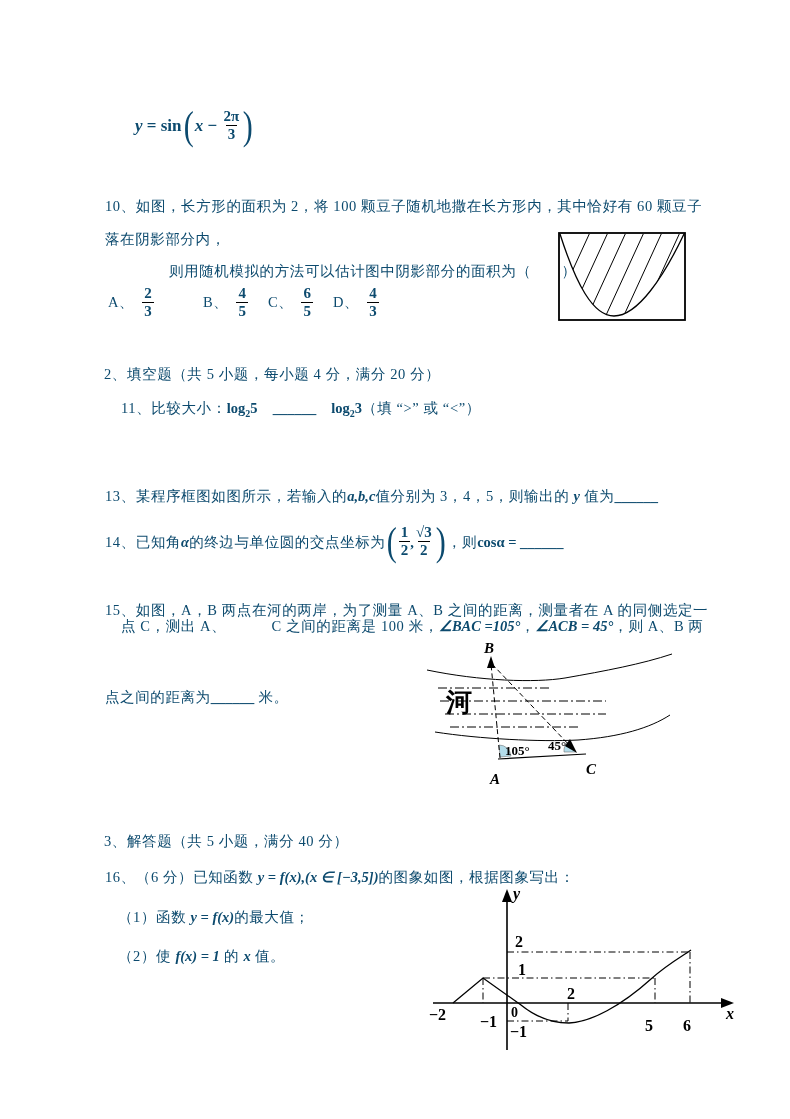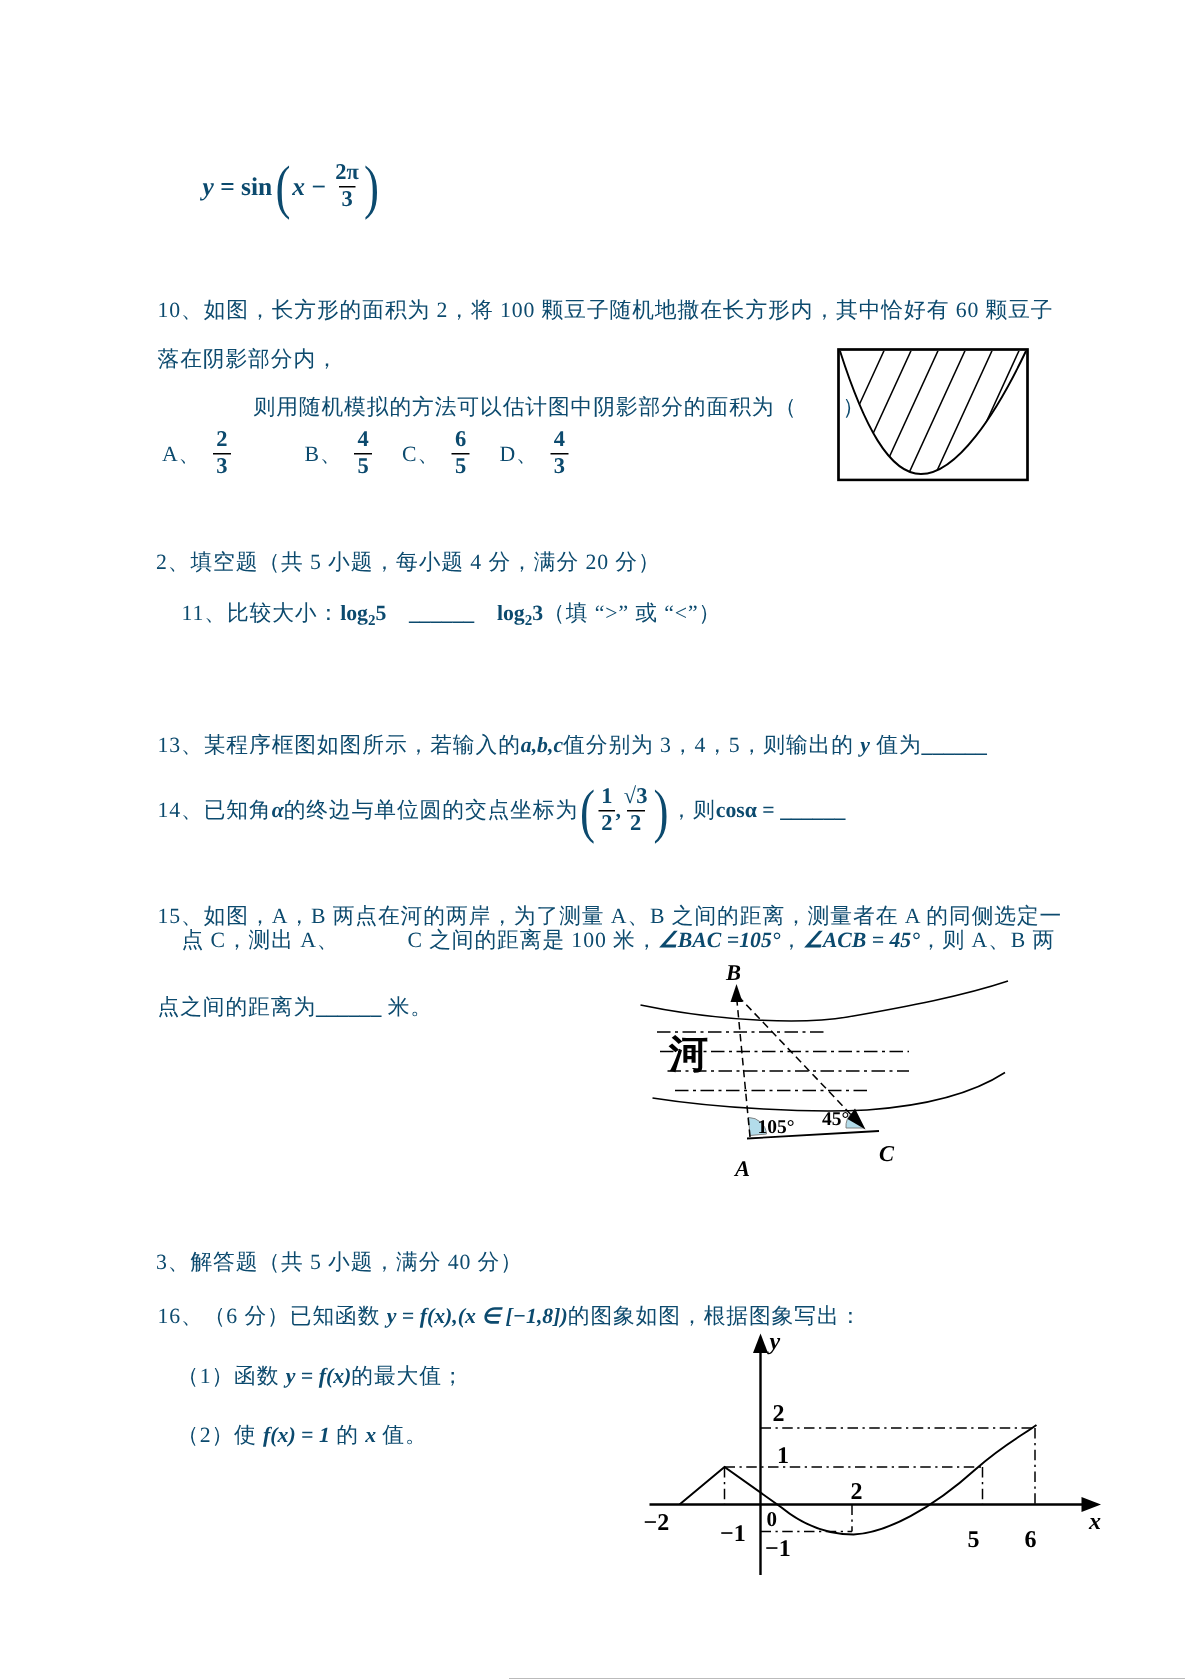--- a/index.html
+++ b/index.html
@@ -108,21 +108,21 @@
       </span><span class="b">,</span><span class="frac">
         <span class="num">√3</span>
         <span class="den">2</span>
       </span><span class="bigp">)</span><span>，则</span><span class="b">cosα = </span><span class="blank">______</span>
   </div>
 
   <div class="abs" style="left:105px;top:585px;margin-top:16px;">15、如图，A，B 两点在河的两岸，为了测量 A、B 之间的距离，测量者在 A 的同侧选定一</div>
   <div class="abs" style="left:105px;top:617px;margin-left:16px;">
     <span>点 C，测出 A、　　　C 之间的距离是 100 米，</span><span class="bi">∠BAC =105°</span><span>，</span><span class="bi">∠ACB = 45°</span><span>，则 A、B 两</span>
   </div>
-  <div class="abs" style="left:105px;top:662px;">
+  <div class="abs" style="left:105px;top:688px;">
     <span>点之间的距离为</span><span class="blank">______</span><span> 米。</span>
   </div>
 
   <svg class="abs" style="left:420px;top:640px;" width="258" height="148" viewBox="0 0 258 148">
 
     <path d="M7,30 C 60,41 115,43 145,38 C 185,31 222,24 252,14" fill="none" stroke="#000" stroke-width="1"></path>
     <path d="M15,92 C 60,99 120,102 158,100 C 200,97 230,88 250,75" fill="none" stroke="#000" stroke-width="1"></path>
 
     <g stroke="#000" stroke-width="1" stroke-dasharray="9 3 2 3">
       <line x1="18" y1="48" x2="132" y2="48"></line>
@@ -146,21 +146,21 @@
     <text x="64" y="13" font-size="15" class="bi" font-family="Liberation Serif, serif" font-weight="bold" font-style="italic">B</text>
     <text x="70" y="144" font-size="15" font-family="Liberation Serif, serif" font-weight="bold" font-style="italic">A</text>
     <text x="166" y="134" font-size="15" font-family="Liberation Serif, serif" font-weight="bold" font-style="italic">C</text>
     <text x="85" y="115" font-size="13" font-family="Liberation Serif, serif" font-weight="bold">105°</text>
     <text x="128" y="110" font-size="13" font-family="Liberation Serif, serif" font-weight="bold">45°</text>
   </svg>
 
   <div class="abs" style="left:104px;top:832px;">3、解答题（共 5 小题，满分 40 分）</div>
 
   <div class="abs" style="left:105px;top:868px;">
-    <span>16、（6 分）已知函数 </span><span class="bi">y = f(x),(x ∈ [−1,8])</span><span>的图象如图，根据图象写出：</span>
+    <span>16、（6 分）已知函数 </span><span class="bi">y = f(x),(x ∈ [−3,5])</span><span>的图象如图，根据图象写出：</span>
   </div>
   <div class="abs" style="left:118px;top:908px;">
     <span>（1）函数 </span><span class="bi">y = f(x)</span><span>的最大值；</span>
   </div>
   <div class="abs" style="left:118px;top:947px;">
     <span>（2）使 </span><span class="bi">f(x) = 1</span><span> 的 </span><span class="bi">x</span><span> 值。</span>
   </div>
 
   <svg class="abs" style="left:425px;top:885px;" width="315" height="172" viewBox="0 0 315 172">
 

